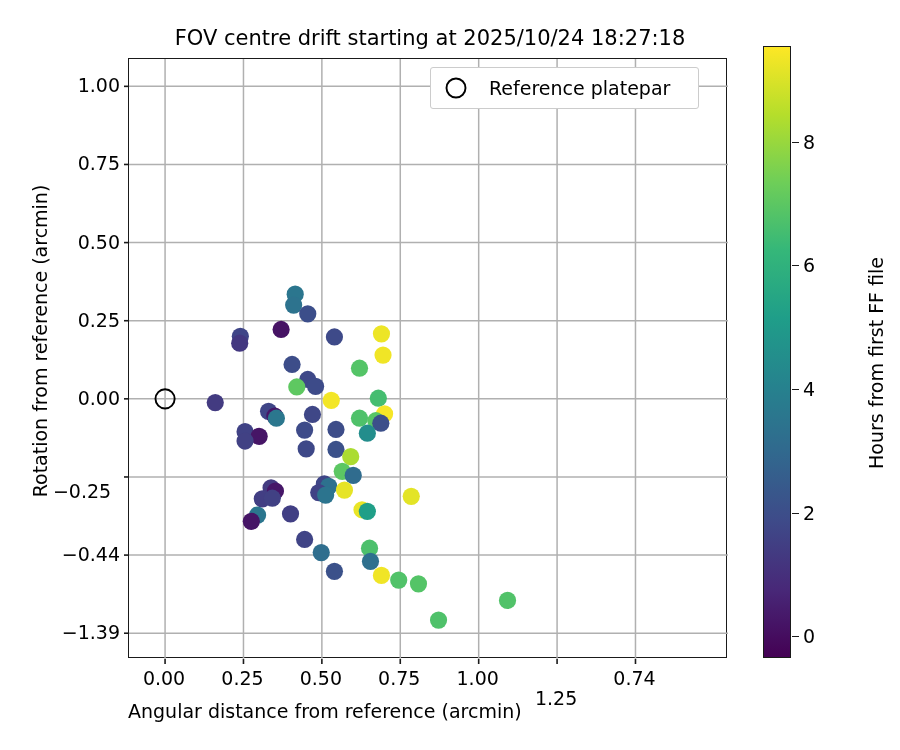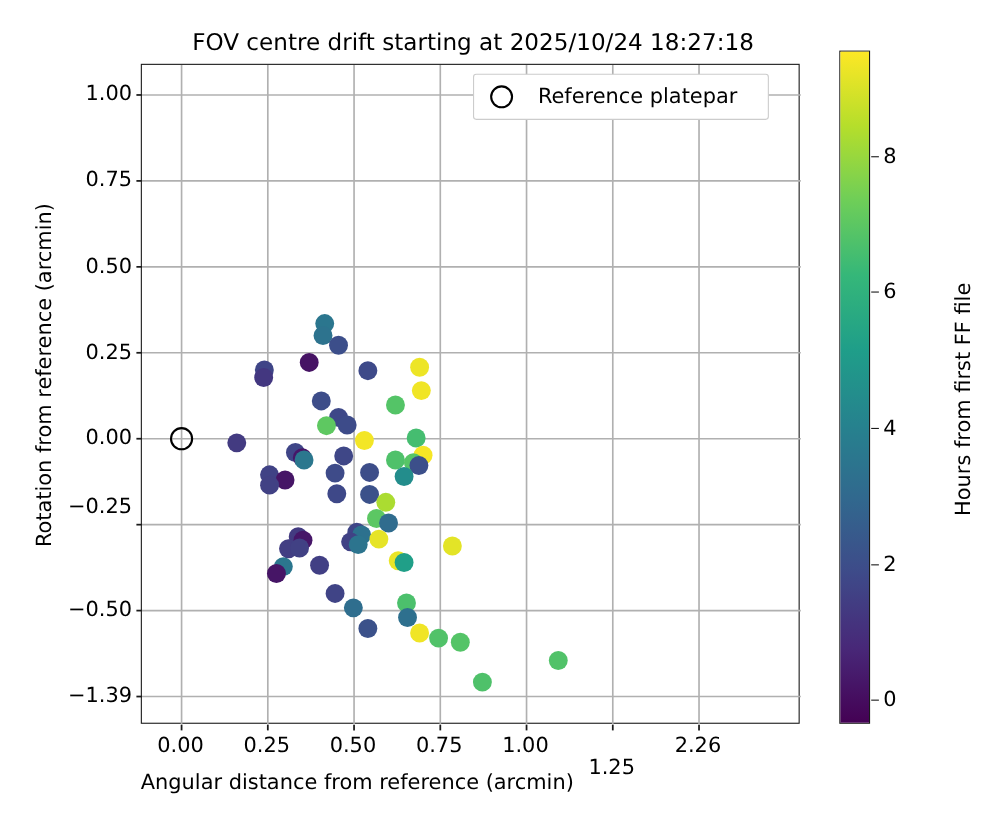--- a/index.html
+++ b/index.html
@@ -270,36 +270,36 @@
         <circle cx="269.71" cy="521.09" r="8.6" fill="rgb(81,194,105)"></circle>
         <circle cx="289.46" cy="524.84" r="8.6" fill="rgb(84,196,103)"></circle>
         <circle cx="378.53" cy="541.41" r="8.6" fill="rgb(81,194,105)"></circle>
         <circle cx="309.54" cy="561.09" r="8.6" fill="rgb(79,193,106)"></circle>
         <circle cx="36.07" cy="339.84" r="9.6" fill="none" stroke="#000000" stroke-width="1.9"></circle>
       </svg>
   </div>
 
   <div id="ytick-layer">
       <div class="ytick" style="top: 574.219px;">−1.39</div>
-      <div class="ytick" style="top: 496.094px;">−0.50</div>
-      <div class="ytick" style="top: 402px;">−0.25</div>
+      <div class="ytick" style="top: 496.094px;">−0.44</div>
+      <div class="ytick" style="top: 433px; text-align: center;">−0.25</div>
       <div class="ytick" style="top: 339.844px;">0.00</div>
       <div class="ytick" style="top: 261.719px;">0.25</div>
       <div class="ytick" style="top: 183.594px;">0.50</div>
       <div class="ytick" style="top: 105.469px;">0.75</div>
       <div class="ytick" style="top: 27.3438px;">1.00</div>
     </div>
   <div id="xtick-layer">
       <div class="xtick" style="left: 36.0654px;">0.00</div>
       <div class="xtick" style="left: 114.469px;">0.25</div>
       <div class="xtick" style="left: 192.872px;">0.50</div>
       <div class="xtick" style="left: 271.275px;">0.75</div>
       <div class="xtick" style="left: 349.678px;">1.00</div>
       <div class="xtick" style="left: 428.081px; margin-top: 20px;">1.25</div>
-      <div class="xtick" style="left: 506.484px;">2.26</div>
+      <div class="xtick" style="left: 506.484px;">0.74</div>
     </div>
 
   <div class="axis-label-x">Angular distance from reference (arcmin)</div>
   <div class="axis-label-y">Rotation from reference (arcmin)</div>
 
   <div id="legend">
     <span class="legend-marker">
       <svg width="26" height="26" viewBox="0 0 26 26">
           <circle cx="13" cy="13" r="9.5" fill="none" stroke="#000000" stroke-width="1.9"></circle>
         </svg>

